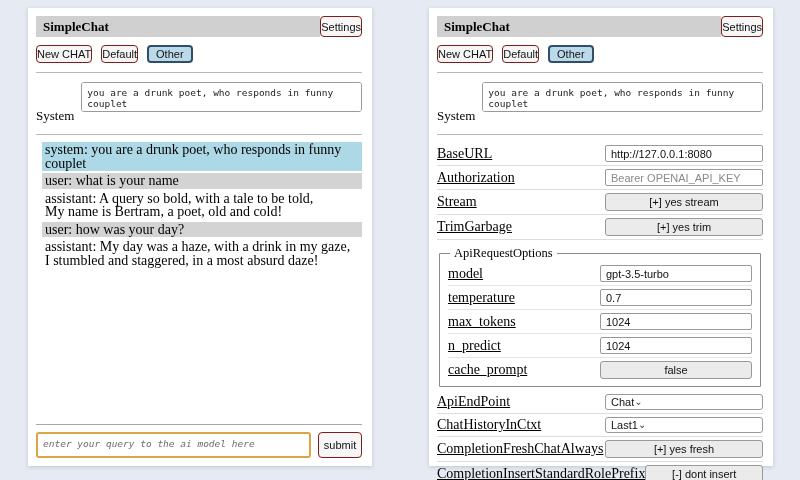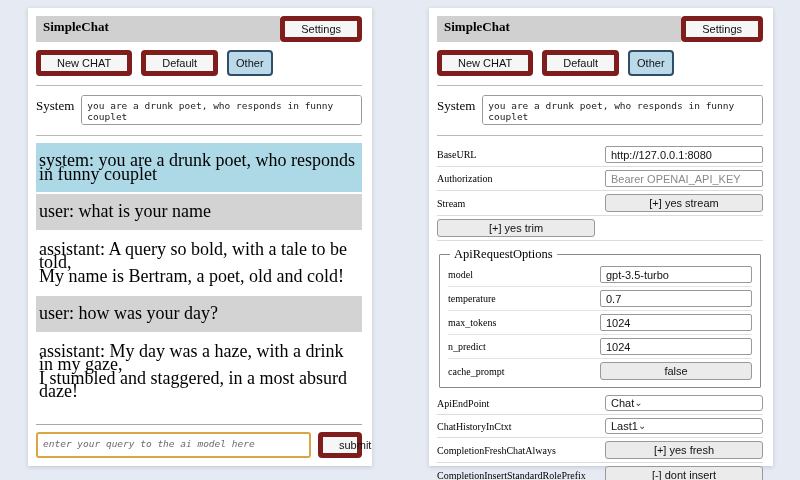--- a/index.html
+++ b/index.html
@@ -20,43 +20,43 @@
 
   
   .titlebar { display:flex; align-items:stretch; gap:0; margin-top:2px; }
   .title {
     flex:1; background:#d0d0d0; color:#000;
     font:bold 13px "Liberation Serif", serif;
     padding:3px 7px 2px;
   }
   .btn {
     font:11px "Liberation Sans", sans-serif; color:#111;
-    background:#f6f6f6; border:5px solid #7f1d1d; border-radius:4px;
-    padding:2px 16px; cursor:pointer; white-space:nowrap;
+    background:#f6f6f6; border:1px solid #7f1d1d; border-radius:4px;
+    padding:2px 0; cursor:pointer; white-space:nowrap;
   }
   .sessions { display:flex; gap:9px; margin:8px 0 5px; }
   .session-btn.active {
     background:#bcd9ea; border:2px solid #2f4f68; padding:1px 7px;
   }
   .divider { border:none; border-top:1px solid #b9b9b9; margin:4px 0; width:100%; }
 
   .system-row { display:flex; gap:7px; margin:5px 0 6px; align-items:flex-start; }
-  .system-label { font-size:13px; padding-top:3px; }
+  .system-label { font-size:13px; padding-top:3px;margin-top:23px; }
   .mono-area {
     flex:1; resize:none; box-sizing:border-box;
     border:1px solid #9a9a9a; border-radius:3px;
     font:9.5px "DejaVu Sans Mono", monospace; color:#222;
     padding:4px 5px; height:30px; background:#fff; outline:none;
   }
 
   
   .chat { margin-top:3px; }
   .msg {
-    font-size:18px; line-height:13.5px; padding:11px 3px; margin-bottom:2px;
-    white-space:pre-line; color:#000;
+    font-size:14px; line-height:13.5px; padding:1px 3px; margin-bottom:2px;
+    white-space:pre-line; color:#000;margin-left:6px;
   }
   .msg.system    { background:#add8e6; }
   .msg.user      { background:#d3d3d3; }
   .msg.assistant { background:#ffffff; }
 
   .spacer { flex:1; }
 
   
   .query-bar {
     border-top:1px solid #a8a8a8; padding-top:7px;
@@ -71,21 +71,21 @@
   .query-input::placeholder { color:#6d6d6d; }
   .submit-btn { width:44px; border-radius:4px; }
 
   
   .settings { margin-top:3px; }
   .srow {
     display:flex; align-items:center;
     border-bottom:1px solid #dcdcdc;
     padding:3px 0 3px; min-height:16px;
   }
-  .slabel { flex:1; font-size:10px; color:#000; }
+  .slabel { flex:1; font-size:14px; color:#000;text-decoration:underline; }
   .ctrl { width:158px; box-sizing:border-box; }
   input.ctrl {
     border:1px solid #999; border-radius:2px;
     font:11px "Liberation Sans", sans-serif; color:#111;
     padding:2px 5px; height:17px; background:#fff;
   }
   input.ctrl::placeholder { color:#8a8a8a; }
   button.toggle {
     background:#ebebeb; border:1px solid #999; border-radius:3px;
     font:11px "Liberation Sans", sans-serif; color:#111;
@@ -182,20 +182,21 @@
       <span class="slabel">Authorization</span>
       <input class="ctrl" type="text" placeholder="Bearer OPENAI_API_KEY" style="">
     </div>
 
     <div class="srow">
       <span class="slabel">Stream</span>
       <button class="ctrl toggle">[+] yes stream</button>
     </div>
 
     <div class="srow">
+      <span class="slabel">TrimGarbage</span>
       <button class="ctrl toggle">[+] yes trim</button>
     </div>
 
     <fieldset class="aro">
       <legend>ApiRequestOptions</legend>
 
       <div class="srow">
         <span class="slabel">model</span>
         <input class="ctrl" type="text" value="gpt-3.5-turbo" style="">
       </div>

